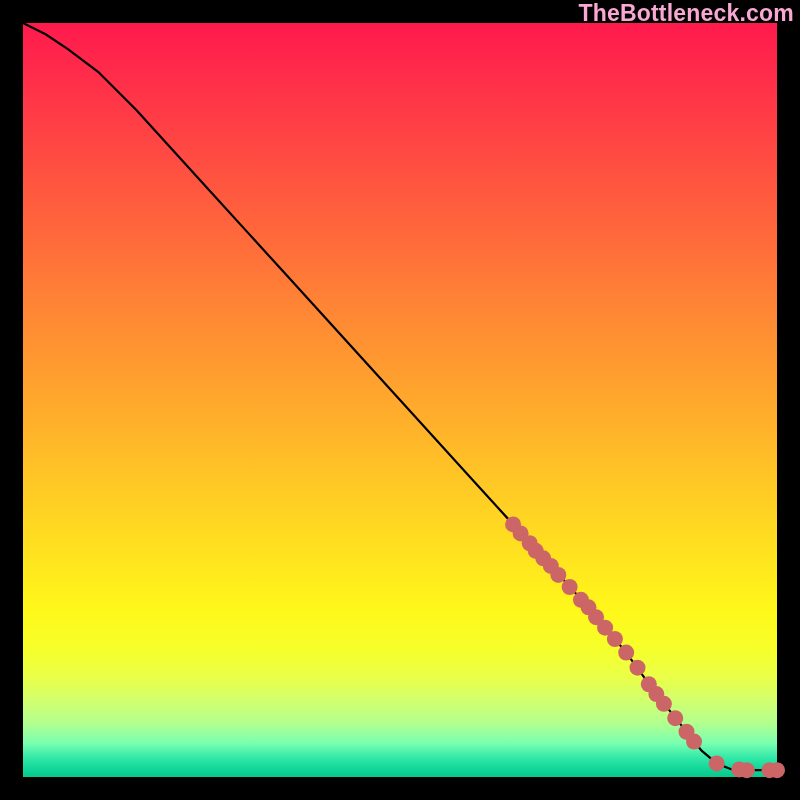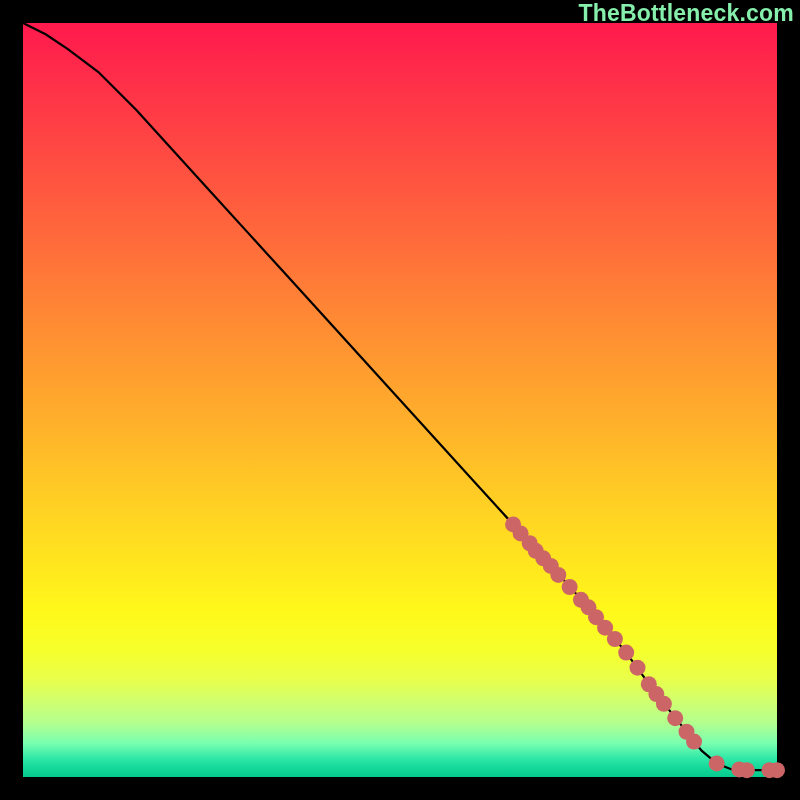--- a/index.html
+++ b/index.html
@@ -41,21 +41,21 @@
       #06c98d 100%
     );
   }
   .watermark {
     position: absolute;
     top: 0px;
     right: 6px;
     font-family: Arial, Helvetica, sans-serif;
     font-size: 23px;
     font-weight: 600;
-    color: #86efac;
+    color: #f9a8d4;
     letter-spacing: 0.2px;
   }
   svg.curve {
     position: absolute;
     left: 23px;
     top: 23px;
     width: 754px;
     height: 754px;
     overflow: visible;
   }

